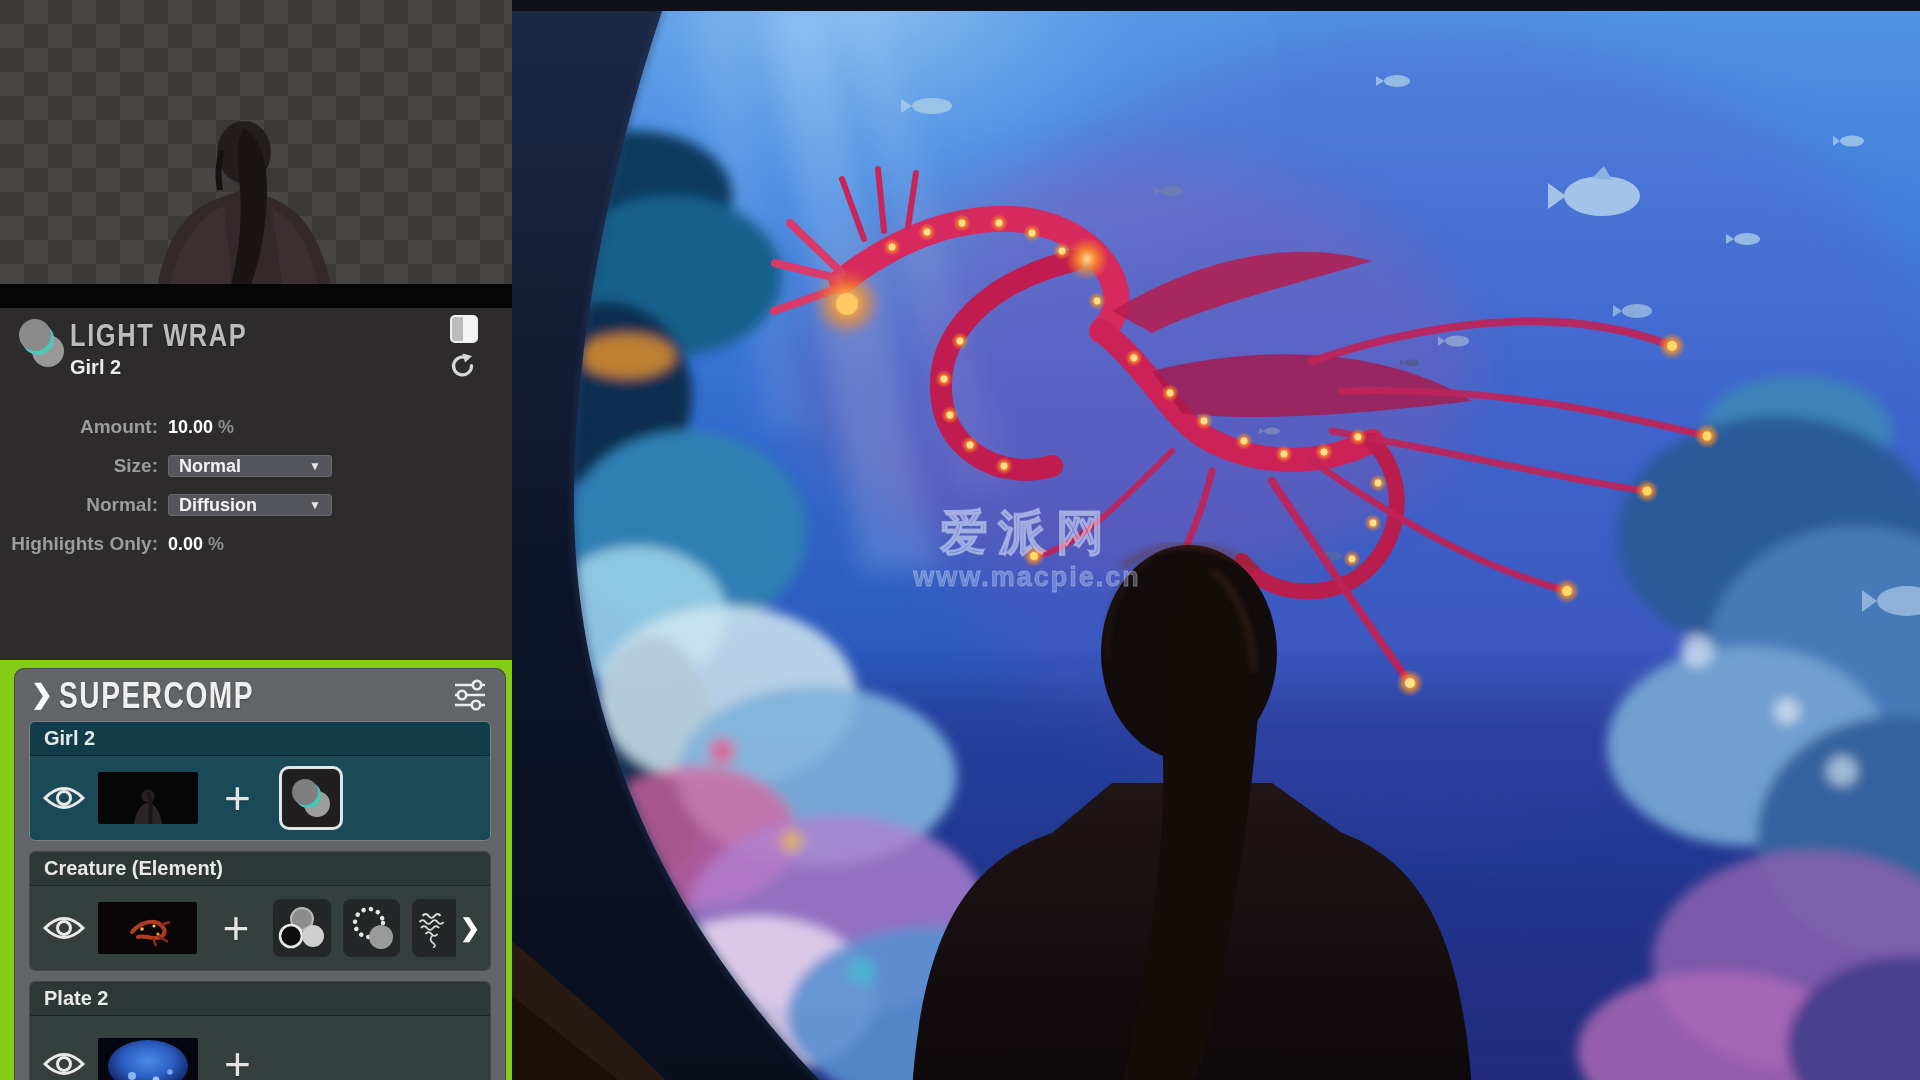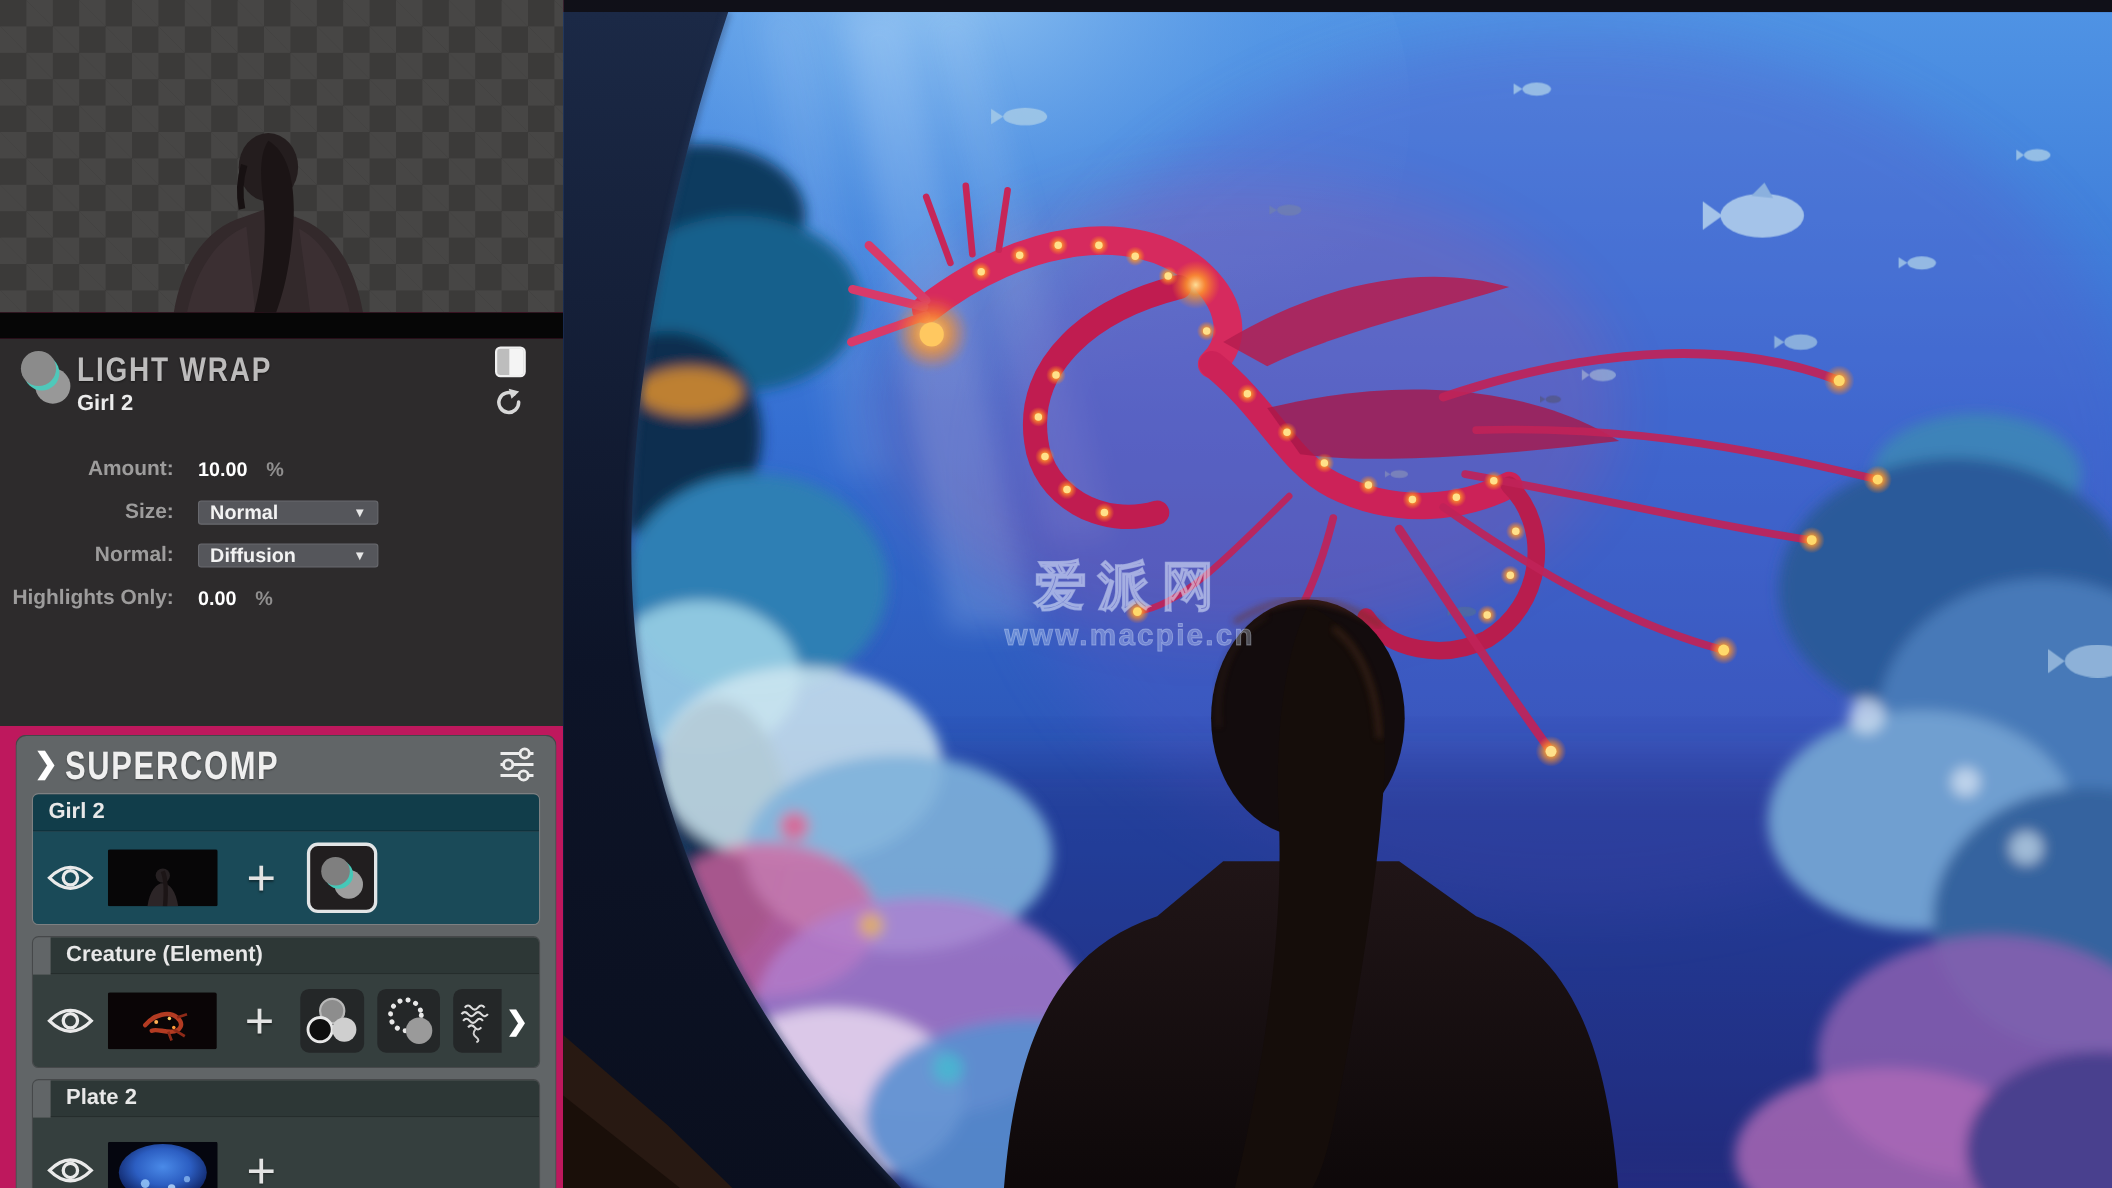--- a/index.html
+++ b/index.html
@@ -1,21 +1,21 @@
 <!DOCTYPE html>
 <html><head>
 <meta charset="utf-8">
 <style>
   * { margin:0; padding:0; box-sizing:border-box; }
   html,body { width:1920px; height:1080px; overflow:hidden; background:#101018;
     font-family:"Liberation Sans", sans-serif; }
   #stage { position:relative; width:1920px; height:1080px; overflow:hidden; }
 
   
-  #left-col { position:absolute; left:0; top:0; width:512px; height:1080px; background:#be185d; }
+  #left-col { position:absolute; left:0; top:0; width:512px; height:1080px; background:#84cc16; }
 
   #preview { position:absolute; left:0; top:0; width:512px; height:284px;
     background-color:#3b3a39;
     background-image:
       linear-gradient(45deg, #474645 25%, transparent 25%, transparent 75%, #474645 75%),
       linear-gradient(45deg, #474645 25%, transparent 25%, transparent 75%, #474645 75%);
     background-position:0 0, 24px 24px; background-size:48px 48px; }
   #preview svg { position:absolute; left:0; top:0; }
 
   #blackbar { position:absolute; left:0; top:284px; width:512px; height:24px; background:#060606; }
@@ -24,21 +24,21 @@
   #lw-panel { position:absolute; left:0; top:308px; width:512px; height:352px; background:#2d2b2c; }
   #lw-head { position:relative; height:96px; }
   #lw-icon { position:absolute; left:14px; top:6px; }
   #lw-title { position:absolute; left:70px; top:10px; font-size:31px; font-weight:700;
     color:#bdbcbc; letter-spacing:2px; transform:scaleX(.82); transform-origin:left;
     text-shadow:0 1px 2px rgba(0,0,0,.5); white-space:nowrap; }
   #lw-subtitle { position:absolute; left:70px; top:48px; font-size:20px; font-weight:700; color:#ececec; }
   #lw-split { position:absolute; left:449px; top:6px; width:30px; height:30px; cursor:pointer; }
   #lw-reset { position:absolute; left:450px; top:44px; width:30px; height:30px; cursor:pointer; }
 
-  .lw-row { display:flex; align-items:center; height:32px; margin:7px 0;gap:12px; }
+  .lw-row { display:flex; align-items:center; height:32px; margin:7px 0; }
   .lw-label { width:168px; text-align:right; padding-right:10px; font-size:19px;
     font-weight:700; color:#9d9c9c; }
   .lw-value { font-size:18px; font-weight:700; color:#ffffff; cursor:ew-resize; }
   .lw-unit { font-size:18px; font-weight:700; color:#8f8e8e; margin-left:5px; }
   .lw-select { width:164px; height:22px; background:#55565b; border:1px solid #68696e;
     border-radius:3px; display:flex; align-items:center; justify-content:space-between;
     padding:0 10px; cursor:pointer; }
   .lw-select .txt { font-size:18px; font-weight:700; color:#f2f2f2; }
   .lw-select .arr { font-size:12px; color:#e8e8e8; }
 
@@ -55,21 +55,21 @@
 
   .layer-card { margin:0 14px 10px; border-radius:6px; overflow:hidden;
     border:1px solid rgba(0,0,0,.28); }
   .layer-card.girl { border:1px solid rgba(255,255,255,.18); }
   .lc-head { height:34px; padding:0 14px; display:flex; align-items:center;
     font-size:20px; font-weight:700; color:#e8e8e8; border-bottom:1px solid rgba(0,0,0,.35);
     cursor:pointer; }
   .lc-body { height:84px; display:flex; align-items:center; padding:0 10px; }
   .girl .lc-head { background:#113d4a; }
   .girl .lc-body { background:#1a4a58; }
-  .slate .lc-head { background:#2d3736;margin-left:16px; }
+  .slate .lc-head { background:#2d3736; }
   .slate .lc-body { background:#353f3e; }
   .plate-tall .lc-body { height:96px; }
 
   .eye-btn { width:48px; height:34px; display:flex; align-items:center; justify-content:center; cursor:pointer; }
   .thumb { width:100px; height:52px; border-radius:2px; margin-left:10px; overflow:hidden;
     position:relative; cursor:pointer; }
   .plus { margin-left:26px; font-size:46px; font-weight:400; color:#e3e3e3; line-height:40px;
     cursor:pointer; text-shadow:0 1px 2px rgba(0,0,0,.4); }
   .node-sel { margin-left:28px; width:64px; height:64px; background:#211e1f;
     border:3px solid #e2e5e6; border-radius:10px; display:flex; align-items:center;

